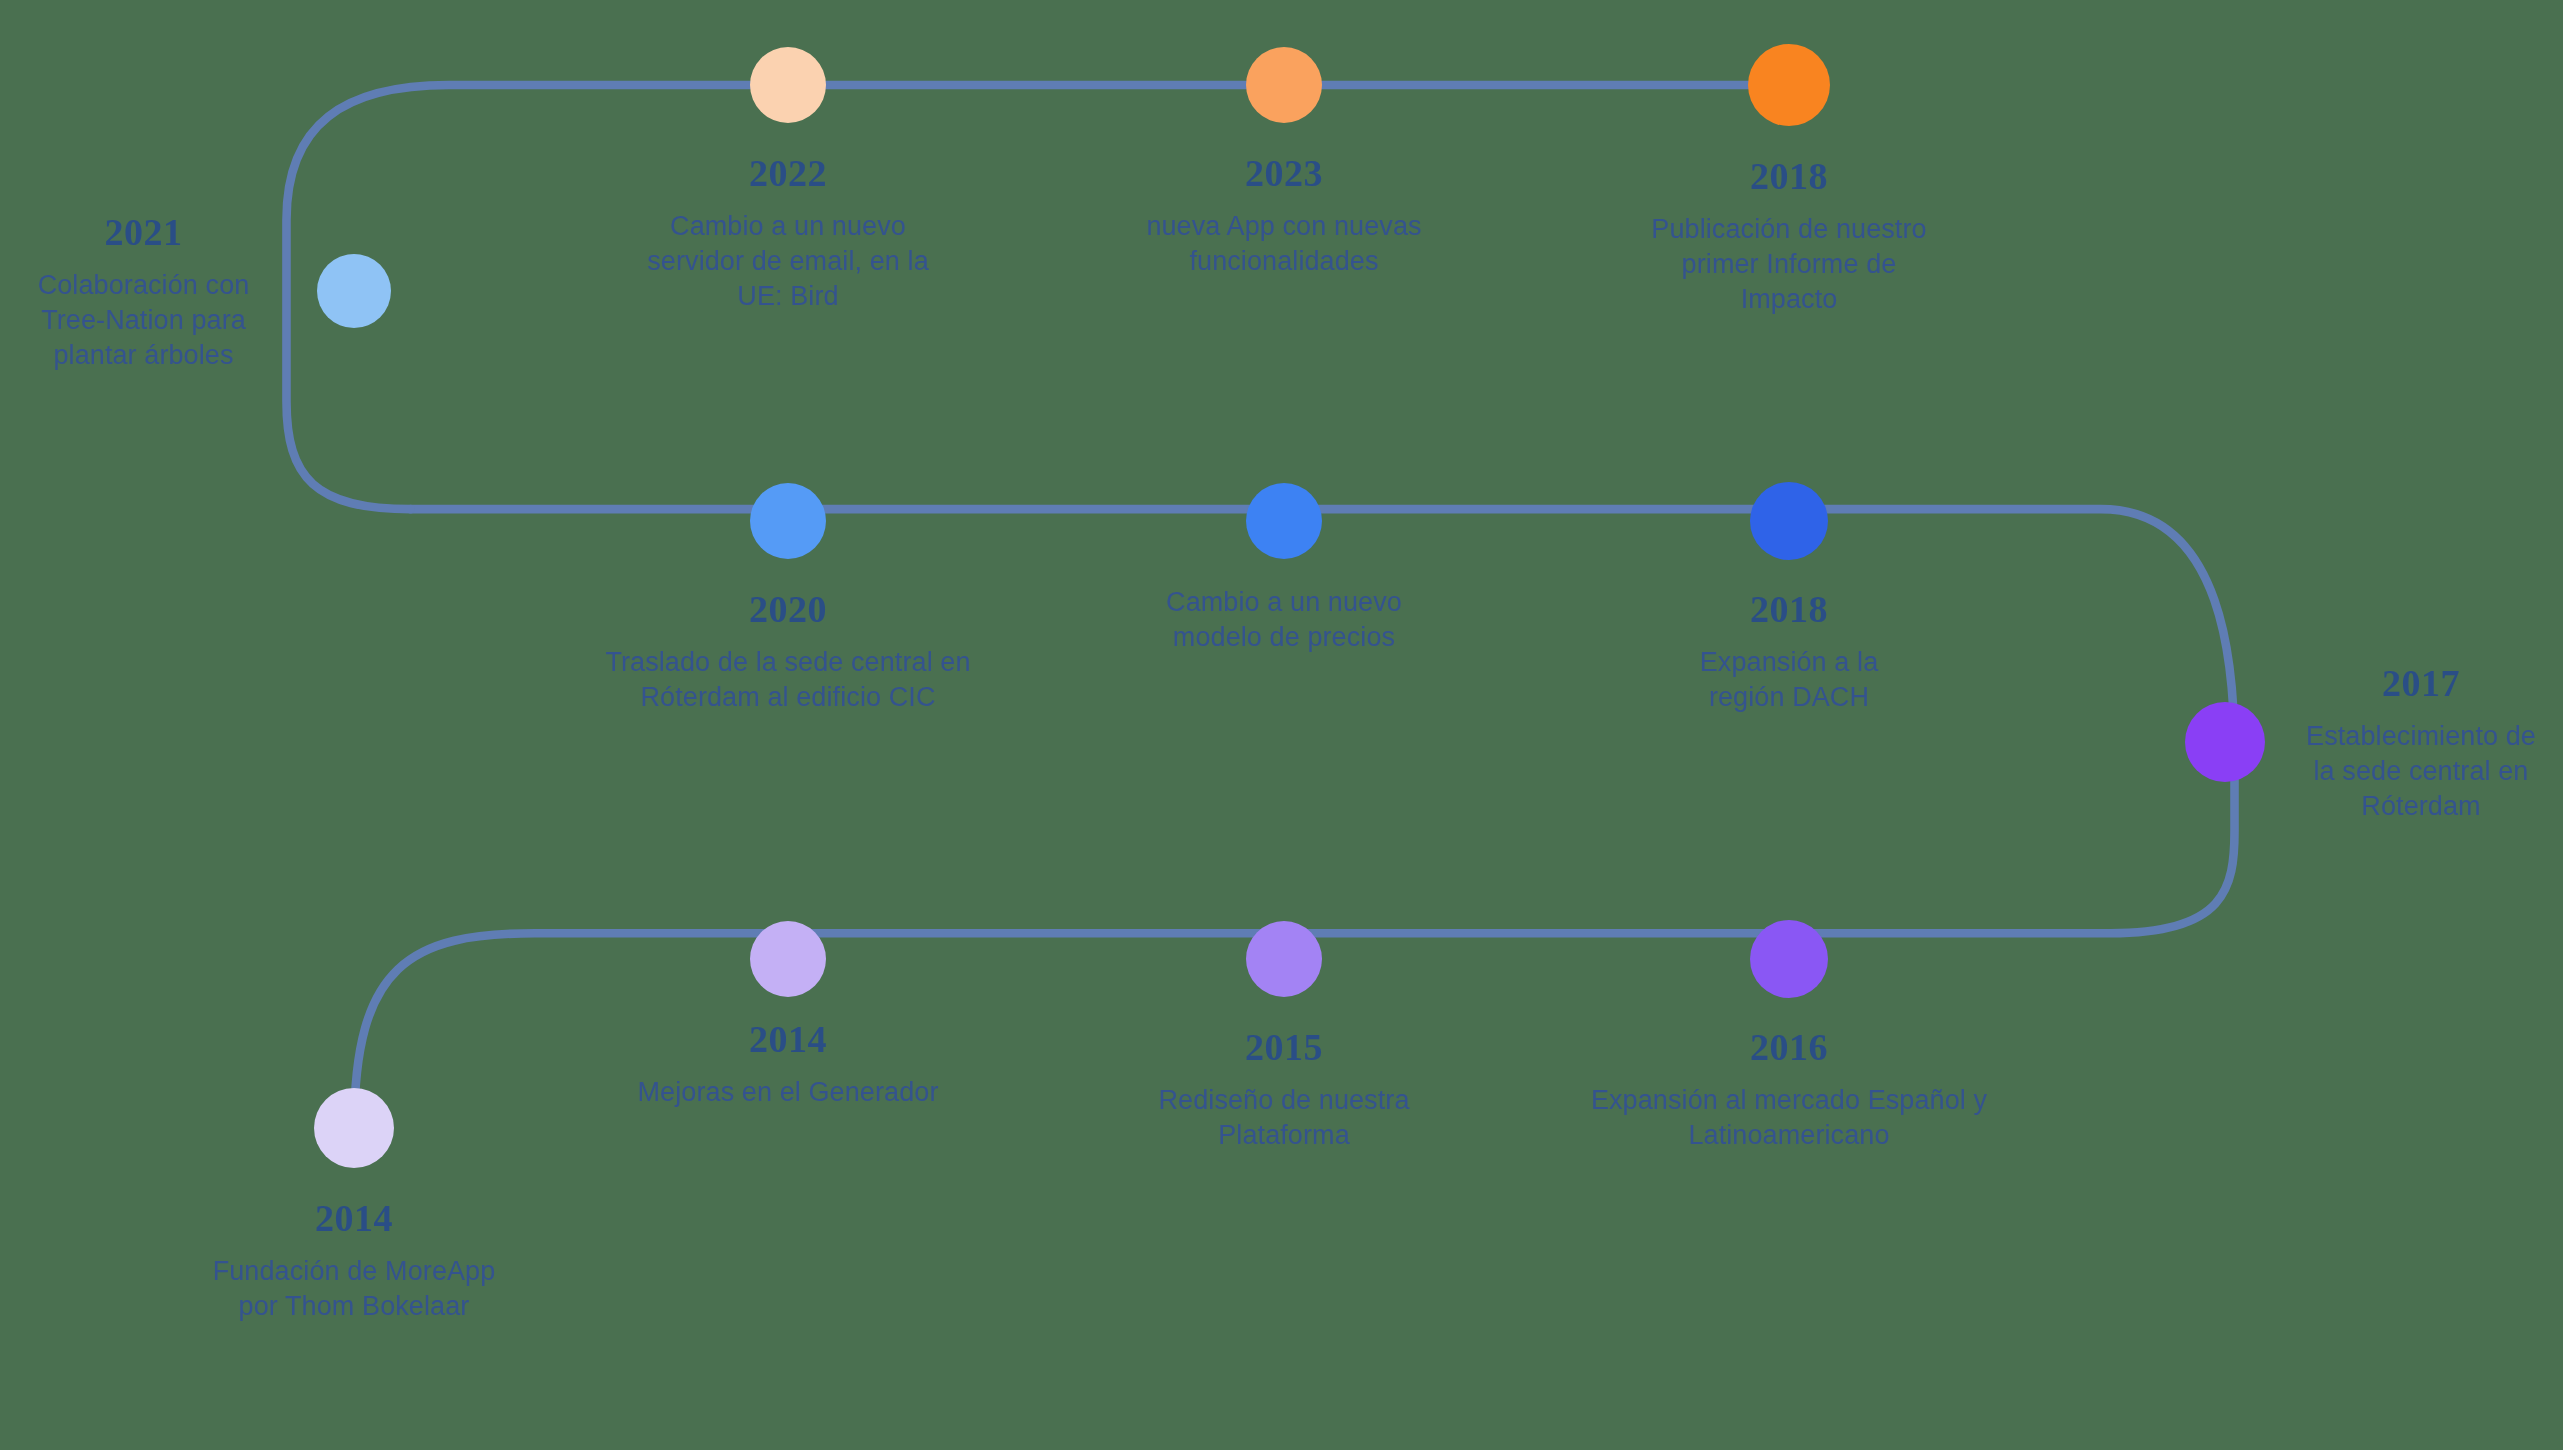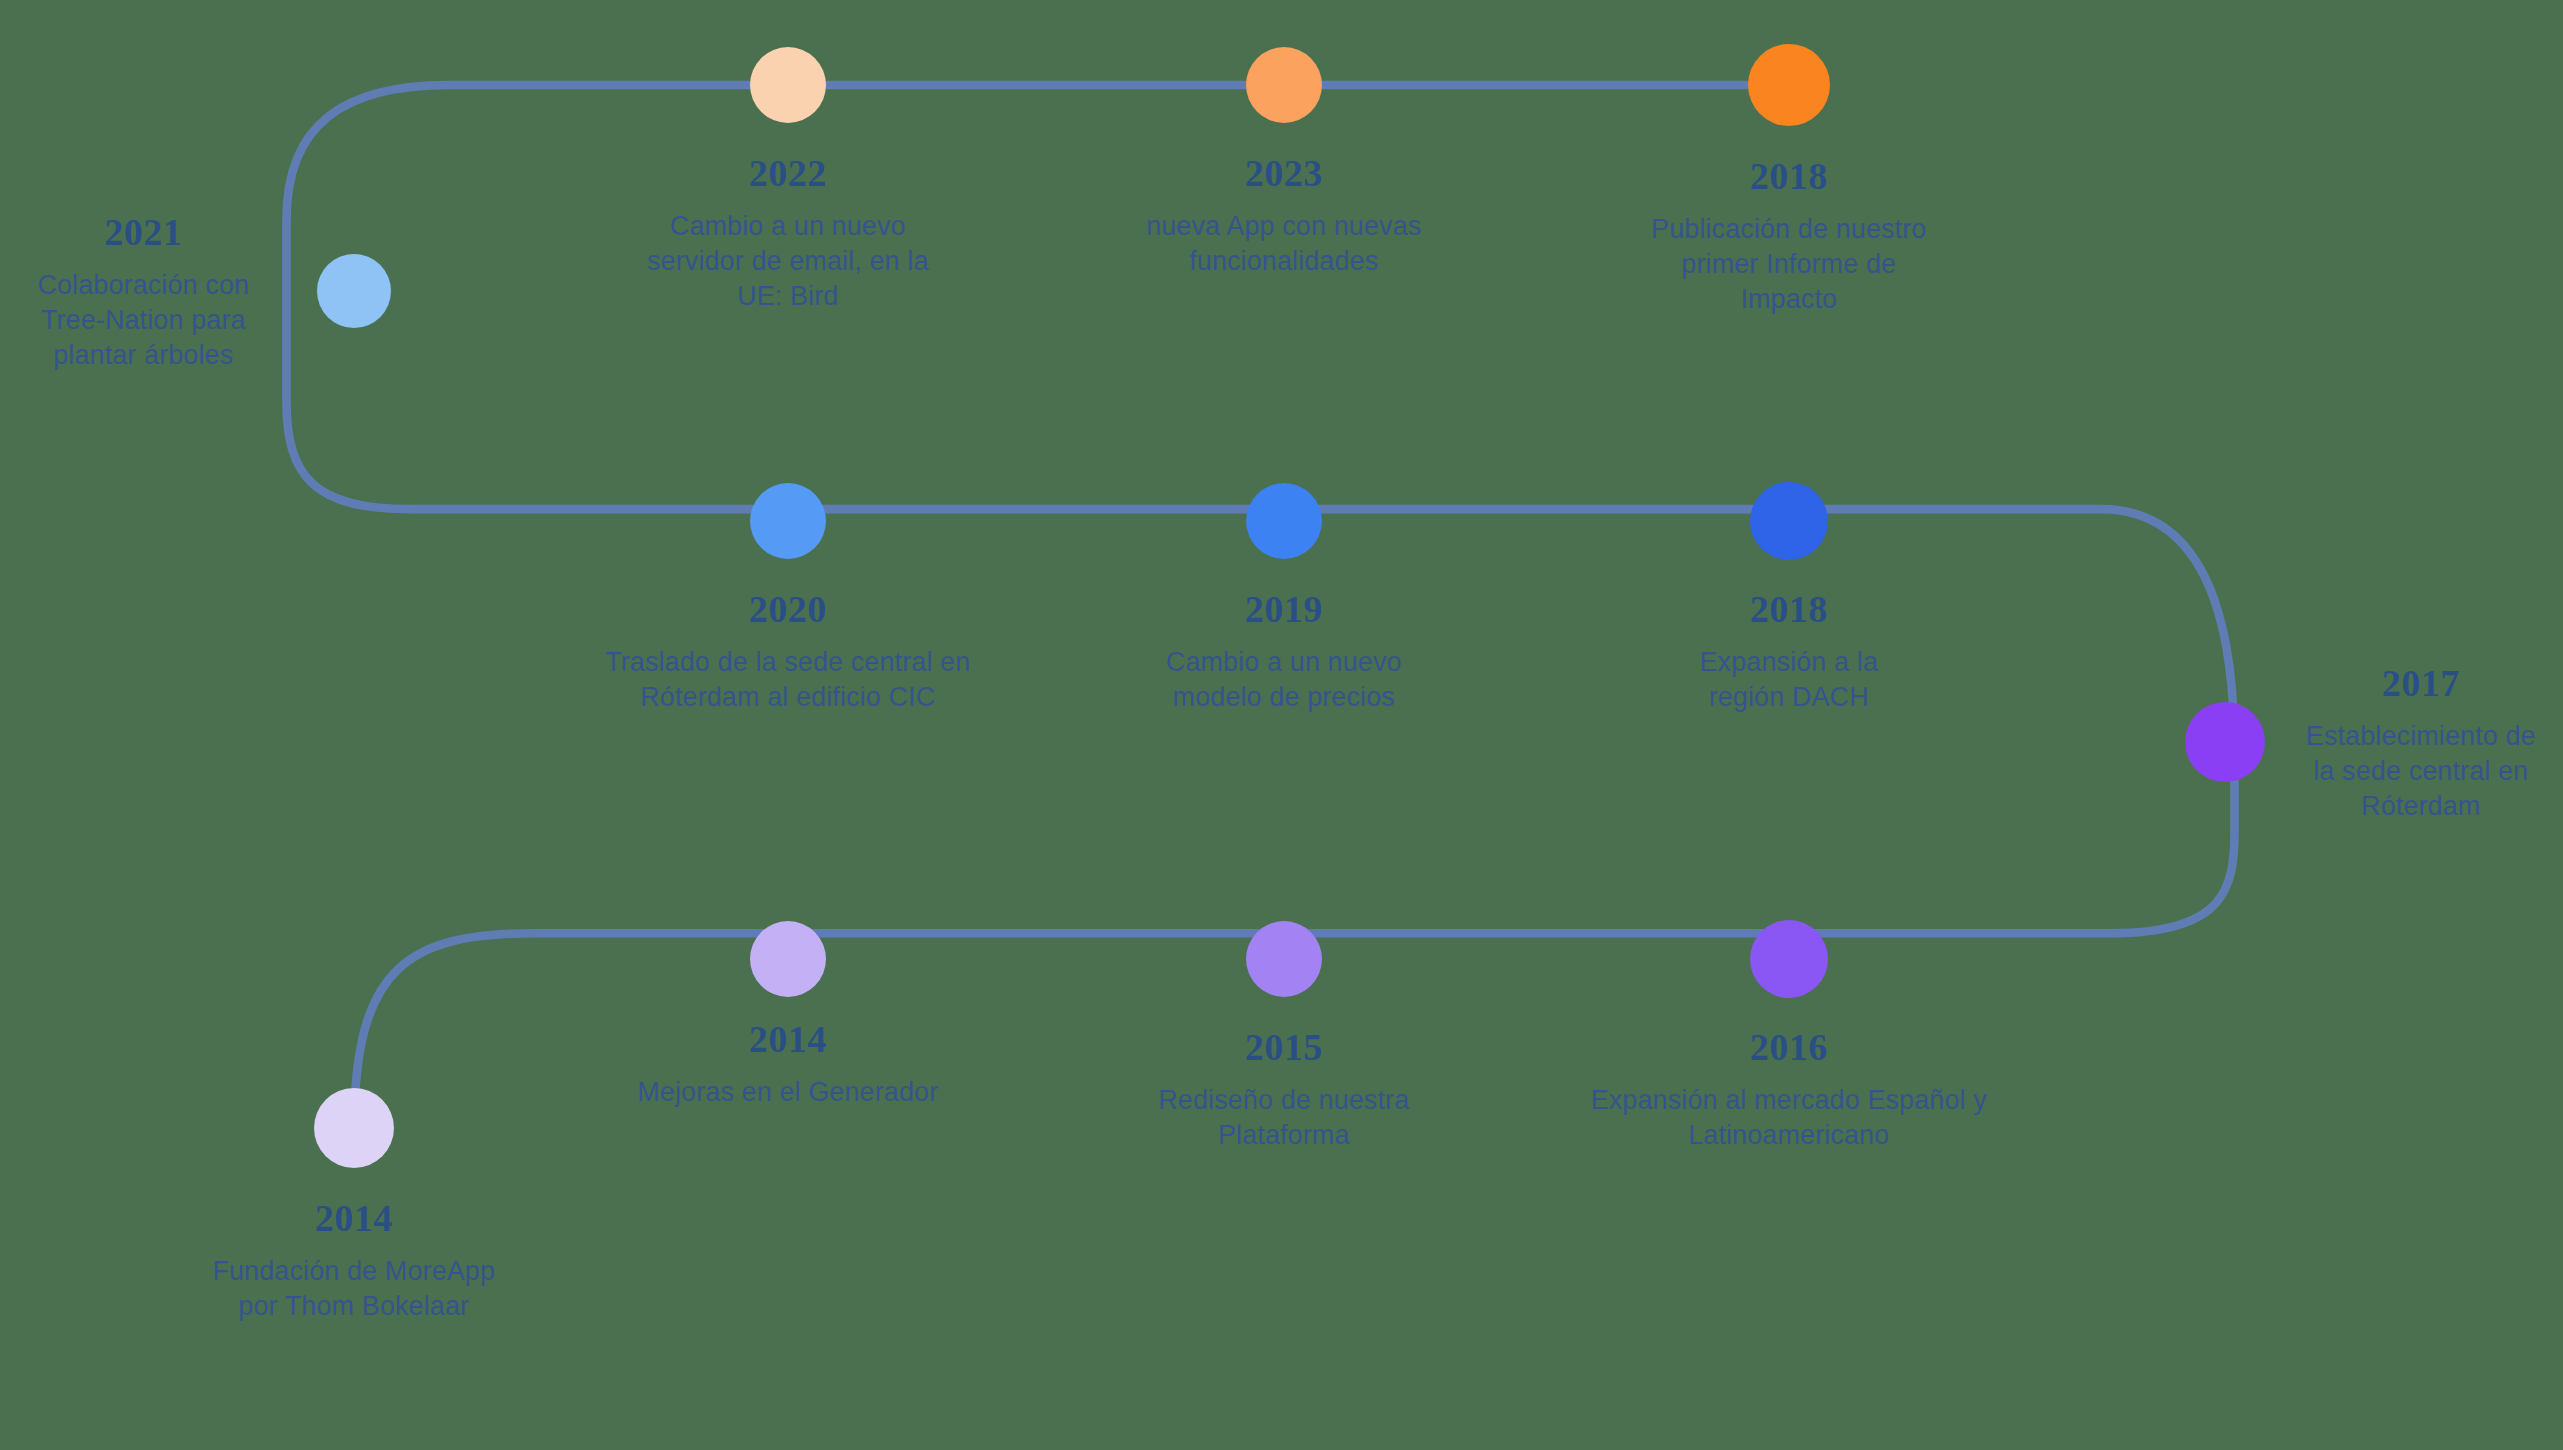--- a/index.html
+++ b/index.html
@@ -154,21 +154,20 @@
       <div class="desc" style="color: rgb(52, 83, 143);">
         <div>Traslado de la sede central en</div>
         <div>Róterdam al edificio CIC</div>
       </div>
     </div>
   </div>
 
   <div class="node" style="left:1284px; top:521px;">
     <div class="dot" style="width:76px; height:76px; background:#3D82F3;"></div>
     <div class="caption below" style="left:0px; top:64px; width:401px;">
-      <div class="year" style="color: rgb(42, 78, 134);">2019</div>
       <div class="desc" style="color: rgb(52, 83, 143);">
         <div>Cambio a un nuevo</div>
         <div>modelo de precios</div>
       </div>
     </div>
   </div>
 
   <div class="node" style="left:1789px; top:521px;">
     <div class="dot" style="width:78px; height:78px; background:#2F63E8;"></div>
     <div class="caption below" style="left:0px; top:64px; width:363px;">

